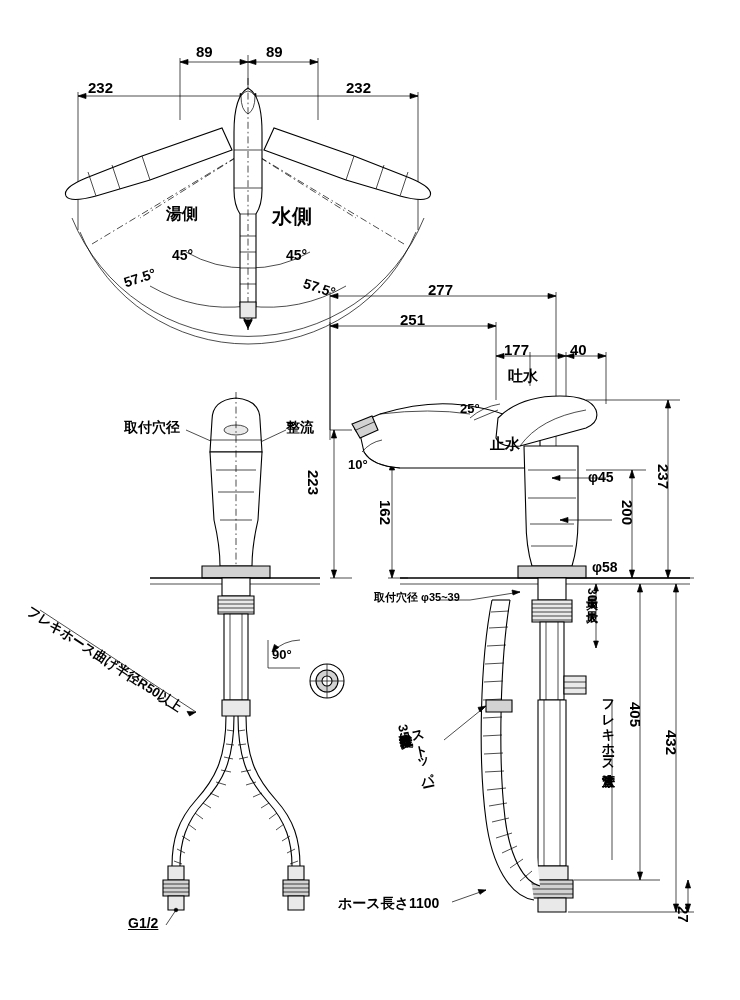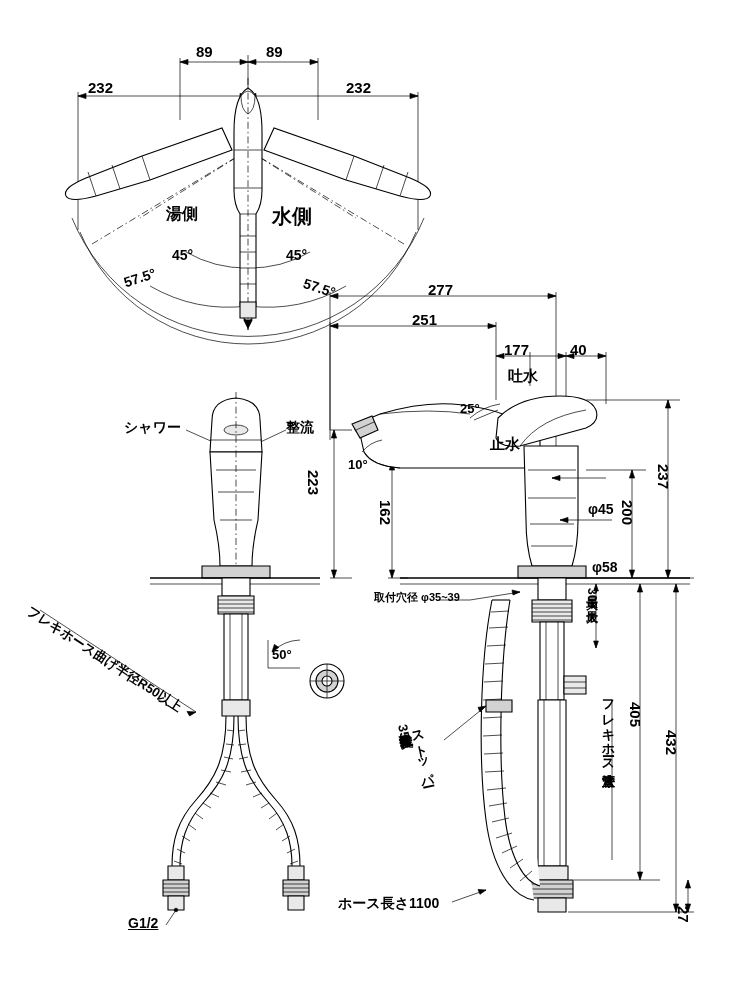--- a/index.html
+++ b/index.html
@@ -345,44 +345,44 @@
 <div class="lbl b" style="left:346px;top:80px;font-size:15px;">232</div>
 
 <div class="lbl b" style="left:166px;top:206px;font-size:16px;">湯側</div>
 <div class="lbl b" style="left:272px;top:206px;font-size:20px;">水側</div>
 
 <div class="lbl b" style="left:172px;top:248px;font-size:14px;">45°</div>
 <div class="lbl b" style="left:286px;top:248px;font-size:14px;">45°</div>
 <div class="lbl b" style="left:122px;top:276px;font-size:14px;transform:rotate(-18deg);transform-origin:left top;">57.5°</div>
 <div class="lbl b" style="left:306px;top:276px;font-size:14px;transform:rotate(18deg);transform-origin:left top;">57.5°</div>
 
-<div class="lbl b" style="left:124px;top:420px;font-size:14px;">シャワー</div>
+<div class="lbl b" style="left:124px;top:420px;font-size:14px;">取付穴径</div>
 <div class="lbl b" style="left:286px;top:420px;font-size:14px;">整流</div>
 <div class="lbl b" style="left:128px;top:916px;font-size:14px;text-decoration:underline;">G1/2</div>
 <div class="lbl b" style="left:32px;top:604px;font-size:13px;transform:rotate(33deg);transform-origin:left top;">フレキホース曲げ半径R50以上</div>
-<div class="lbl b" style="left:272px;top:648px;font-size:13px;">50°</div>
+<div class="lbl b" style="left:272px;top:648px;font-size:13px;">90°</div>
 
 <div class="lbl b" style="left:428px;top:282px;font-size:15px;">277</div>
-<div class="lbl b" style="left:400px;top:312px;font-size:15px;margin-left:12px;">251</div>
+<div class="lbl b" style="left:400px;top:312px;font-size:15px;">251</div>
 <div class="lbl b" style="left:504px;top:342px;font-size:15px;">177</div>
 <div class="lbl b" style="left:570px;top:342px;font-size:15px;">40</div>
 
 <div class="lbl b" style="left:306px;top:470px;font-size:15px;writing-mode:vertical-rl;">223</div>
 <div class="lbl b" style="left:378px;top:500px;font-size:15px;writing-mode:vertical-rl;">162</div>
 
 <div class="lbl b" style="left:620px;top:500px;font-size:15px;writing-mode:vertical-rl;">200</div>
 <div class="lbl b" style="left:656px;top:464px;font-size:15px;writing-mode:vertical-rl;">237</div>
 <div class="lbl b" style="left:628px;top:702px;font-size:15px;writing-mode:vertical-rl;">405</div>
 <div class="lbl b" style="left:664px;top:730px;font-size:15px;writing-mode:vertical-rl;">432</div>
 <div class="lbl b" style="left:676px;top:906px;font-size:15px;writing-mode:vertical-rl;">27</div>
 
 <div class="lbl b" style="left:460px;top:402px;font-size:13px;">25°</div>
 <div class="lbl b" style="left:348px;top:458px;font-size:13px;">10°</div>
 
-<div class="lbl b" style="left:588px;top:470px;font-size:14px;margin-top:32px;">φ45</div>
+<div class="lbl b" style="left:588px;top:470px;font-size:14px;">φ45</div>
 <div class="lbl b" style="left:592px;top:512px;font-size:14px;margin-top:48px;">φ58</div>
 <div class="lbl b" style="left:374px;top:592px;font-size:11px;">取付穴径 φ35~39</div>
 
 <div class="lbl b" style="left:508px;top:368px;font-size:15px;">吐水</div>
 <div class="lbl b" style="left:490px;top:436px;font-size:15px;">止水</div>
 <div class="lbl b" style="left:586px;top:588px;font-size:12px;writing-mode:vertical-rl;">最大30最大5</div>
 <div class="lbl b" style="left:602px;top:690px;font-size:13px;writing-mode:vertical-rl;">フレキホース直管寸法</div>
 <div class="lbl b" style="left:396px;top:726px;font-size:13px;writing-mode:vertical-rl;white-space:pre-line;transform:rotate(-12deg);transform-origin:left top;">ストッパー
 取付推奨寸法350</div>
 <div class="lbl b" style="left:338px;top:896px;font-size:14px;">ホース長さ1100</div>

